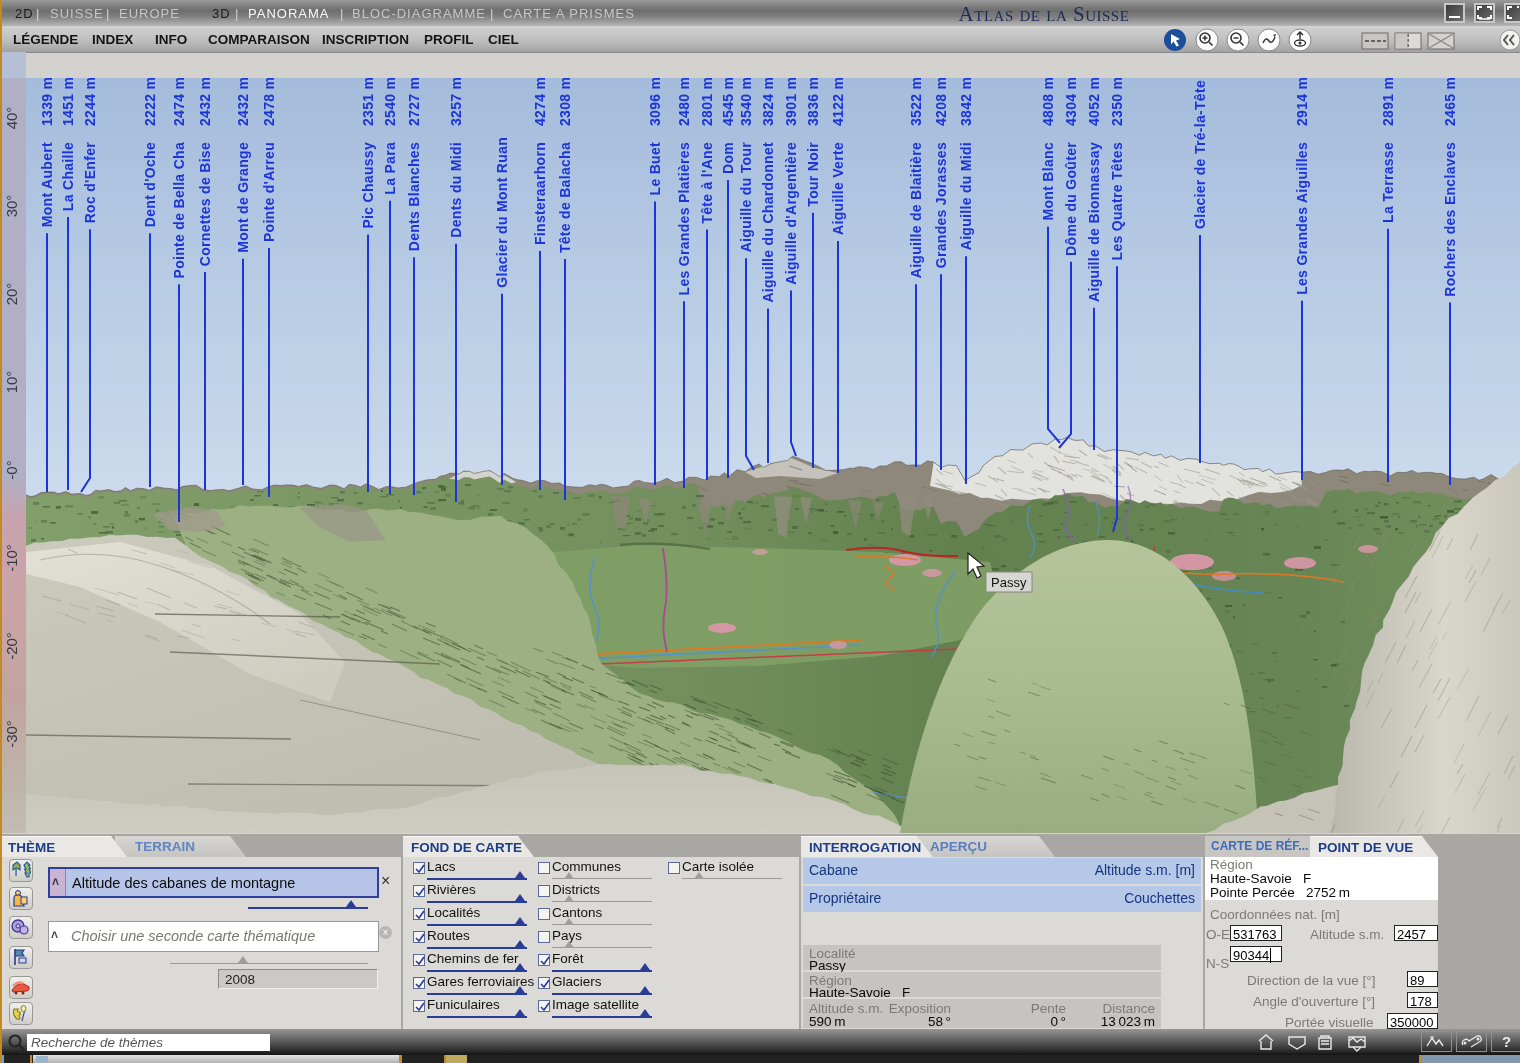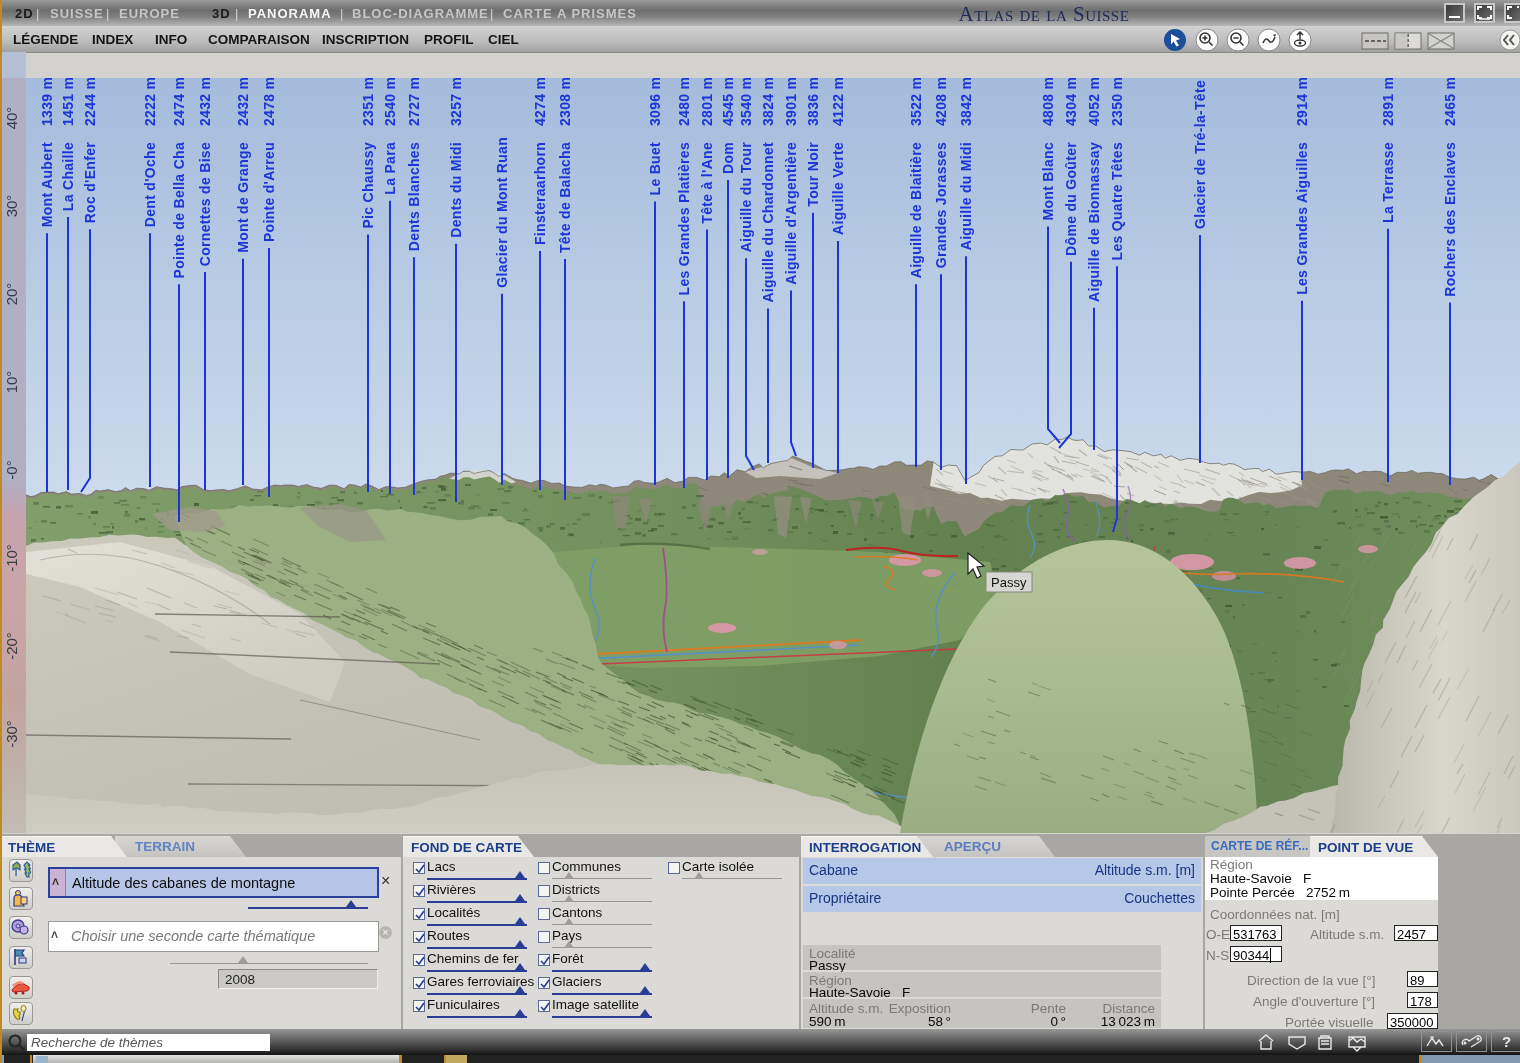--- a/index.html
+++ b/index.html
@@ -1,20 +1,20 @@
 <!DOCTYPE html>
 <html><head><meta charset="utf-8"><title>Atlas de la Suisse</title>
 <style>
 html,body{margin:0;padding:0;width:1520px;height:1063px;overflow:hidden;
  font-family:"Liberation Sans",sans-serif;background:#d4d2ce;position:relative}
 #page{position:absolute;inset:0;width:1520px;height:1063px}
 .abs{position:absolute}
 #topbar{left:0;top:0;width:1520px;height:26px;
  background:linear-gradient(180deg,#9a9a9a 0%,#6e6e6e 40%,#7d7d7d 62%,#b6b6b6 100%);}
-#topbar .mi{position:absolute;top:6px;font-size:13px;font-weight:bold;letter-spacing:1px;color:#c6c6c6}
+#topbar .mi{position:absolute;top:6px;font-size:13px;font-weight:normal;letter-spacing:1px;color:#c6c6c6}
 #topbar .on{color:#f8f8f8}
 #topbar .dk{color:#1b1b1b}
 #topbar .sep{color:#d2d2d2;font-weight:normal}
 #title{position:absolute;top:2px;left:953px;width:182px;text-align:center;
  font-family:"Liberation Serif",serif;font-size:21px;color:#1d2a5a;font-variant:small-caps;letter-spacing:0.5px}
 #menubar{left:0;top:26px;width:1520px;height:26px;
  background:linear-gradient(180deg,#d2d2d2 0%,#bcbcbc 60%,#a2a2a2 100%);border-bottom:1px solid #8a8a8a}
 #menubar .mi{position:absolute;top:6px;font-size:13.5px;font-weight:bold;color:#141414}
 .wbtn{position:absolute;top:3px;width:21px;height:20px;background:linear-gradient(135deg,#3a3a3a,#6e6e6e);
  border:2px solid #c8c8c8;box-sizing:border-box}
@@ -1809,21 +1809,21 @@
         </svg>
       </div>
       <div class="cklbl" style="left:552px;top:163px">Image satellite</div>
       <div class="sline" style="left:552px;top:182px;width:100px"></div>
       <div class="tri" style="left:640px;top:175px"></div>
       <div class="ck" style="left:668px;top:28px"></div>
       <div class="cklbl" style="left:682px;top:25px">Carte isolée</div>
       <div class="sline gray" style="left:682px;top:44px;width:100px"></div>
       <div class="tri gray" style="left:694px;top:38px"></div>
       <div class="panel" style="left:801px;width:402px"></div>
-      <div class="tab taboff" style="left:918px;width:137px;padding-left:26px;color:#5a7cc0">APERÇU</div>
+      <div class="tab taboff" style="left:918px;width:137px;padding-left:12px;color:#5a7cc0">APERÇU</div>
       <div class="tab tabon" style="left:801px;width:132px;padding-right:12px">INTERROGATION</div>
       <div class="blue-row" style="left:803px;top:52px;height:26px">
         <span style="position:absolute;left:6px;top:4px">Propriétaire</span>
         <span style="position:absolute;right:6px;top:4px">Couchettes</span>
       </div>
       <div class="blue-row" style="left:803px;top:24px;height:26px">
         <span style="position:absolute;left:6px;top:4px">Cabane</span>
         <span style="position:absolute;right:6px;top:4px">Altitude s.m. [m]</span>
       </div>
       <div class="sect" style="left:803px;top:111px;height:25px">
@@ -1851,21 +1851,21 @@
         <div class="glbl" style="position:absolute;left:5px;top:0px">Région</div>
         <div class="bval" style="position:absolute;left:5px;top:14px">Haute-Savoie&nbsp;&nbsp;&nbsp;F</div>
         <div class="bval" style="position:absolute;left:5px;top:28px">Pointe Percée&nbsp;&nbsp;&nbsp;2752 m</div>
       </div>
       <div class="glbl" style="position:absolute;left:1210px;top:905px"></div>
       <div class="glbl" style="position:absolute;left:1210px;top:73px">Coordonnées nat. [m]</div>
       <div class="glbl" style="position:absolute;left:1206px;top:93px">O-E</div>
       <div class="inp" style="left:1230px;top:91px;width:52px">531763</div>
       <div class="glbl" style="position:absolute;left:1310px;top:93px">Altitude s.m.</div>
       <div class="inp" style="left:1394px;top:91px;width:44px">2457</div>
-      <div class="glbl" style="position:absolute;left:1206px;top:114px">N-S</div>
+      <div class="glbl" style="position:absolute;left:1206px;top:122px">N-S</div>
       <div class="inp" style="left:1230px;top:112px;width:52px">90344<span style="border-left:1px solid #000;margin-left:1px"></span></div>
       <div class="glbl" style="position:absolute;left:1247px;top:139px">Direction de la vue [°]</div>
       <div class="inp" style="left:1407px;top:137px;width:31px">89</div>
       <div class="glbl" style="position:absolute;left:1253px;top:160px">Angle d'ouverture [°]</div>
       <div class="inp" style="left:1407px;top:158px;width:31px">178</div>
       <div class="glbl" style="position:absolute;left:1285px;top:181px">Portée visuelle</div>
       <div class="inp" style="left:1387px;top:179px;width:51px">350000</div>
     </div>
 <div class="abs" id="searchbar">
       <svg style="position:absolute;left:7px;top:4px" width="20" height="20">

